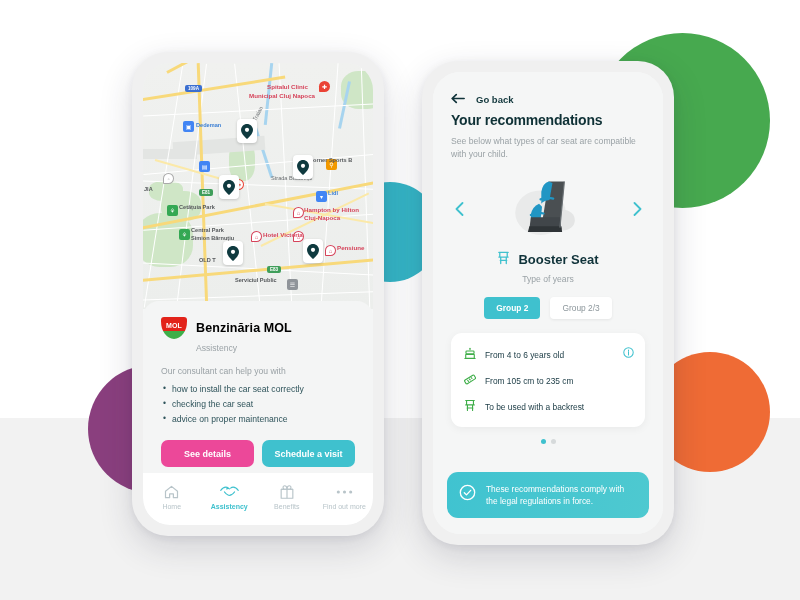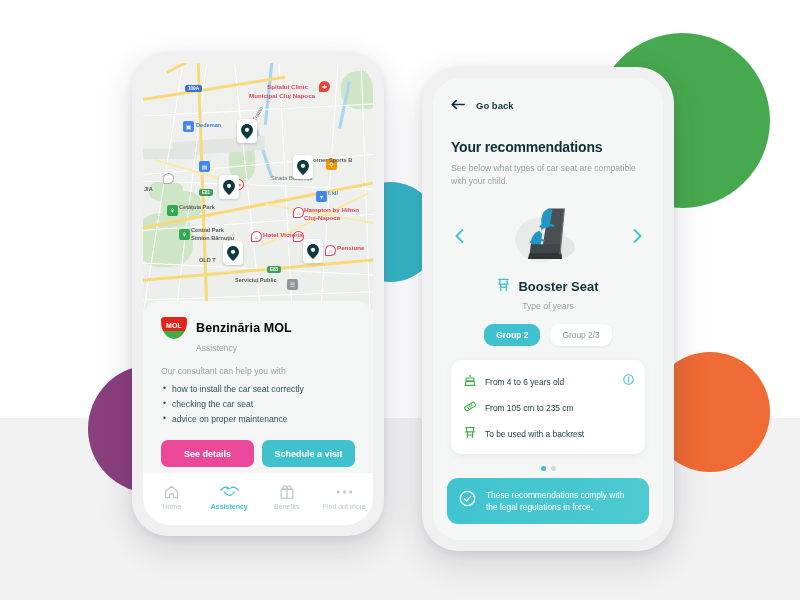--- a/index.html
+++ b/index.html
@@ -30,21 +30,21 @@
     padding: 11px;
   }
   .phone-screen {
     width: 100%; height: 100%;
     border-radius: 27px;
     overflow: hidden;
     position: relative;
     background: #f5f6f6;
   }
   #phone-left  { left: 132px; top: 52px; width: 252px; height: 484px; }
-  #phone-right { left: 422px; top: 67px; width: 252px; height: 484px; }
+  #phone-right { left: 422px; top: 61px; width: 252px; height: 484px; }
 
   
   .map {
     position: absolute; left: 0; top: 0; right: 0; height: 246px;
     background: #eef0ef;
     overflow: hidden;
   }
   .map-bg { position: absolute; inset: 0; background:
       linear-gradient(180deg,#f0f1ef 0%, #eceeec 100%); }
   .mroad { position: absolute; background: #ffffff; }
@@ -129,38 +129,38 @@
   }
   .tab { flex: 1; display: flex; flex-direction: column; align-items: center; gap: 4px; cursor: pointer; }
   .tab .ticon { height: 15px; display: flex; align-items: center; justify-content: center; }
   .tab .tlabel { font-size: 7px; color: #b8c4c9; }
   .tab.active .tlabel { color: #3fc1ce; font-weight: 700; }
 
   
   .rp { position: absolute; inset: 0; background: #f5f6f6; padding: 18px 18px 0 18px; }
   .goback-row { display: flex; align-items: center; gap: 11px; cursor: pointer; }
   .goback-txt { font-size: 9.5px; font-weight: 700; color: #13383d; }
-  .rp-title { font-size: 14px; font-weight: 700; color: #0f3136; margin-top: 25px; letter-spacing: -.2px; }
+  .rp-title { font-size: 14px; font-weight: 700; color: #0f3136; margin-top: 4px; letter-spacing: -.2px; }
   .rp-sub { font-size: 8.6px; color: #9aa2a6; line-height: 1.5; margin-top: 7px; }
 
   .carousel { position: relative; height: 72px; margin-top: 12px; display: flex; align-items: center; justify-content: center; }
   .carousel .arrow {
     position: absolute; width: 16px; height: 16px; cursor: pointer;
     display: flex; align-items: center; justify-content: center;
   }
   .carousel .arrow.left { left: 0px; }
   .carousel .arrow.right { right: 0px; }
 
   .seat-type-row { display: flex; align-items: center; justify-content: center; gap: 8px; margin-top: 6px; }
   .seat-type-name { font-size: 13px; font-weight: 700; color: #10333a; }
   .seat-type-sub { text-align: center; font-size: 8.6px; color: #9aa2a6; margin-top: 5px; }
 
   .pill-row { display: flex; justify-content: center; gap: 10px; margin-top: 13px; }
   .pill {
-    min-width: 52px; height: 22px; border-radius: 9px; padding: 10px 12px;
+    min-width: 52px; height: 22px; border-radius: 4px; padding: 10px 12px;
     display: flex; align-items: center; justify-content: center;
     font-size: 8.4px; cursor: pointer;
   }
   .pill.on { background: #3fc1ce; color: #ffffff; font-weight: 700; }
   .pill.off { background: #ffffff; color: #8d979c; box-shadow: 0 1px 3px rgba(0,0,0,.07); }
 
   .spec-card {
     position: relative; background: #ffffff; border-radius: 11px;
     margin-top: 14px; padding: 13px 13px 11px 13px;
     box-shadow: 0 2px 8px rgba(0,0,0,.05);

